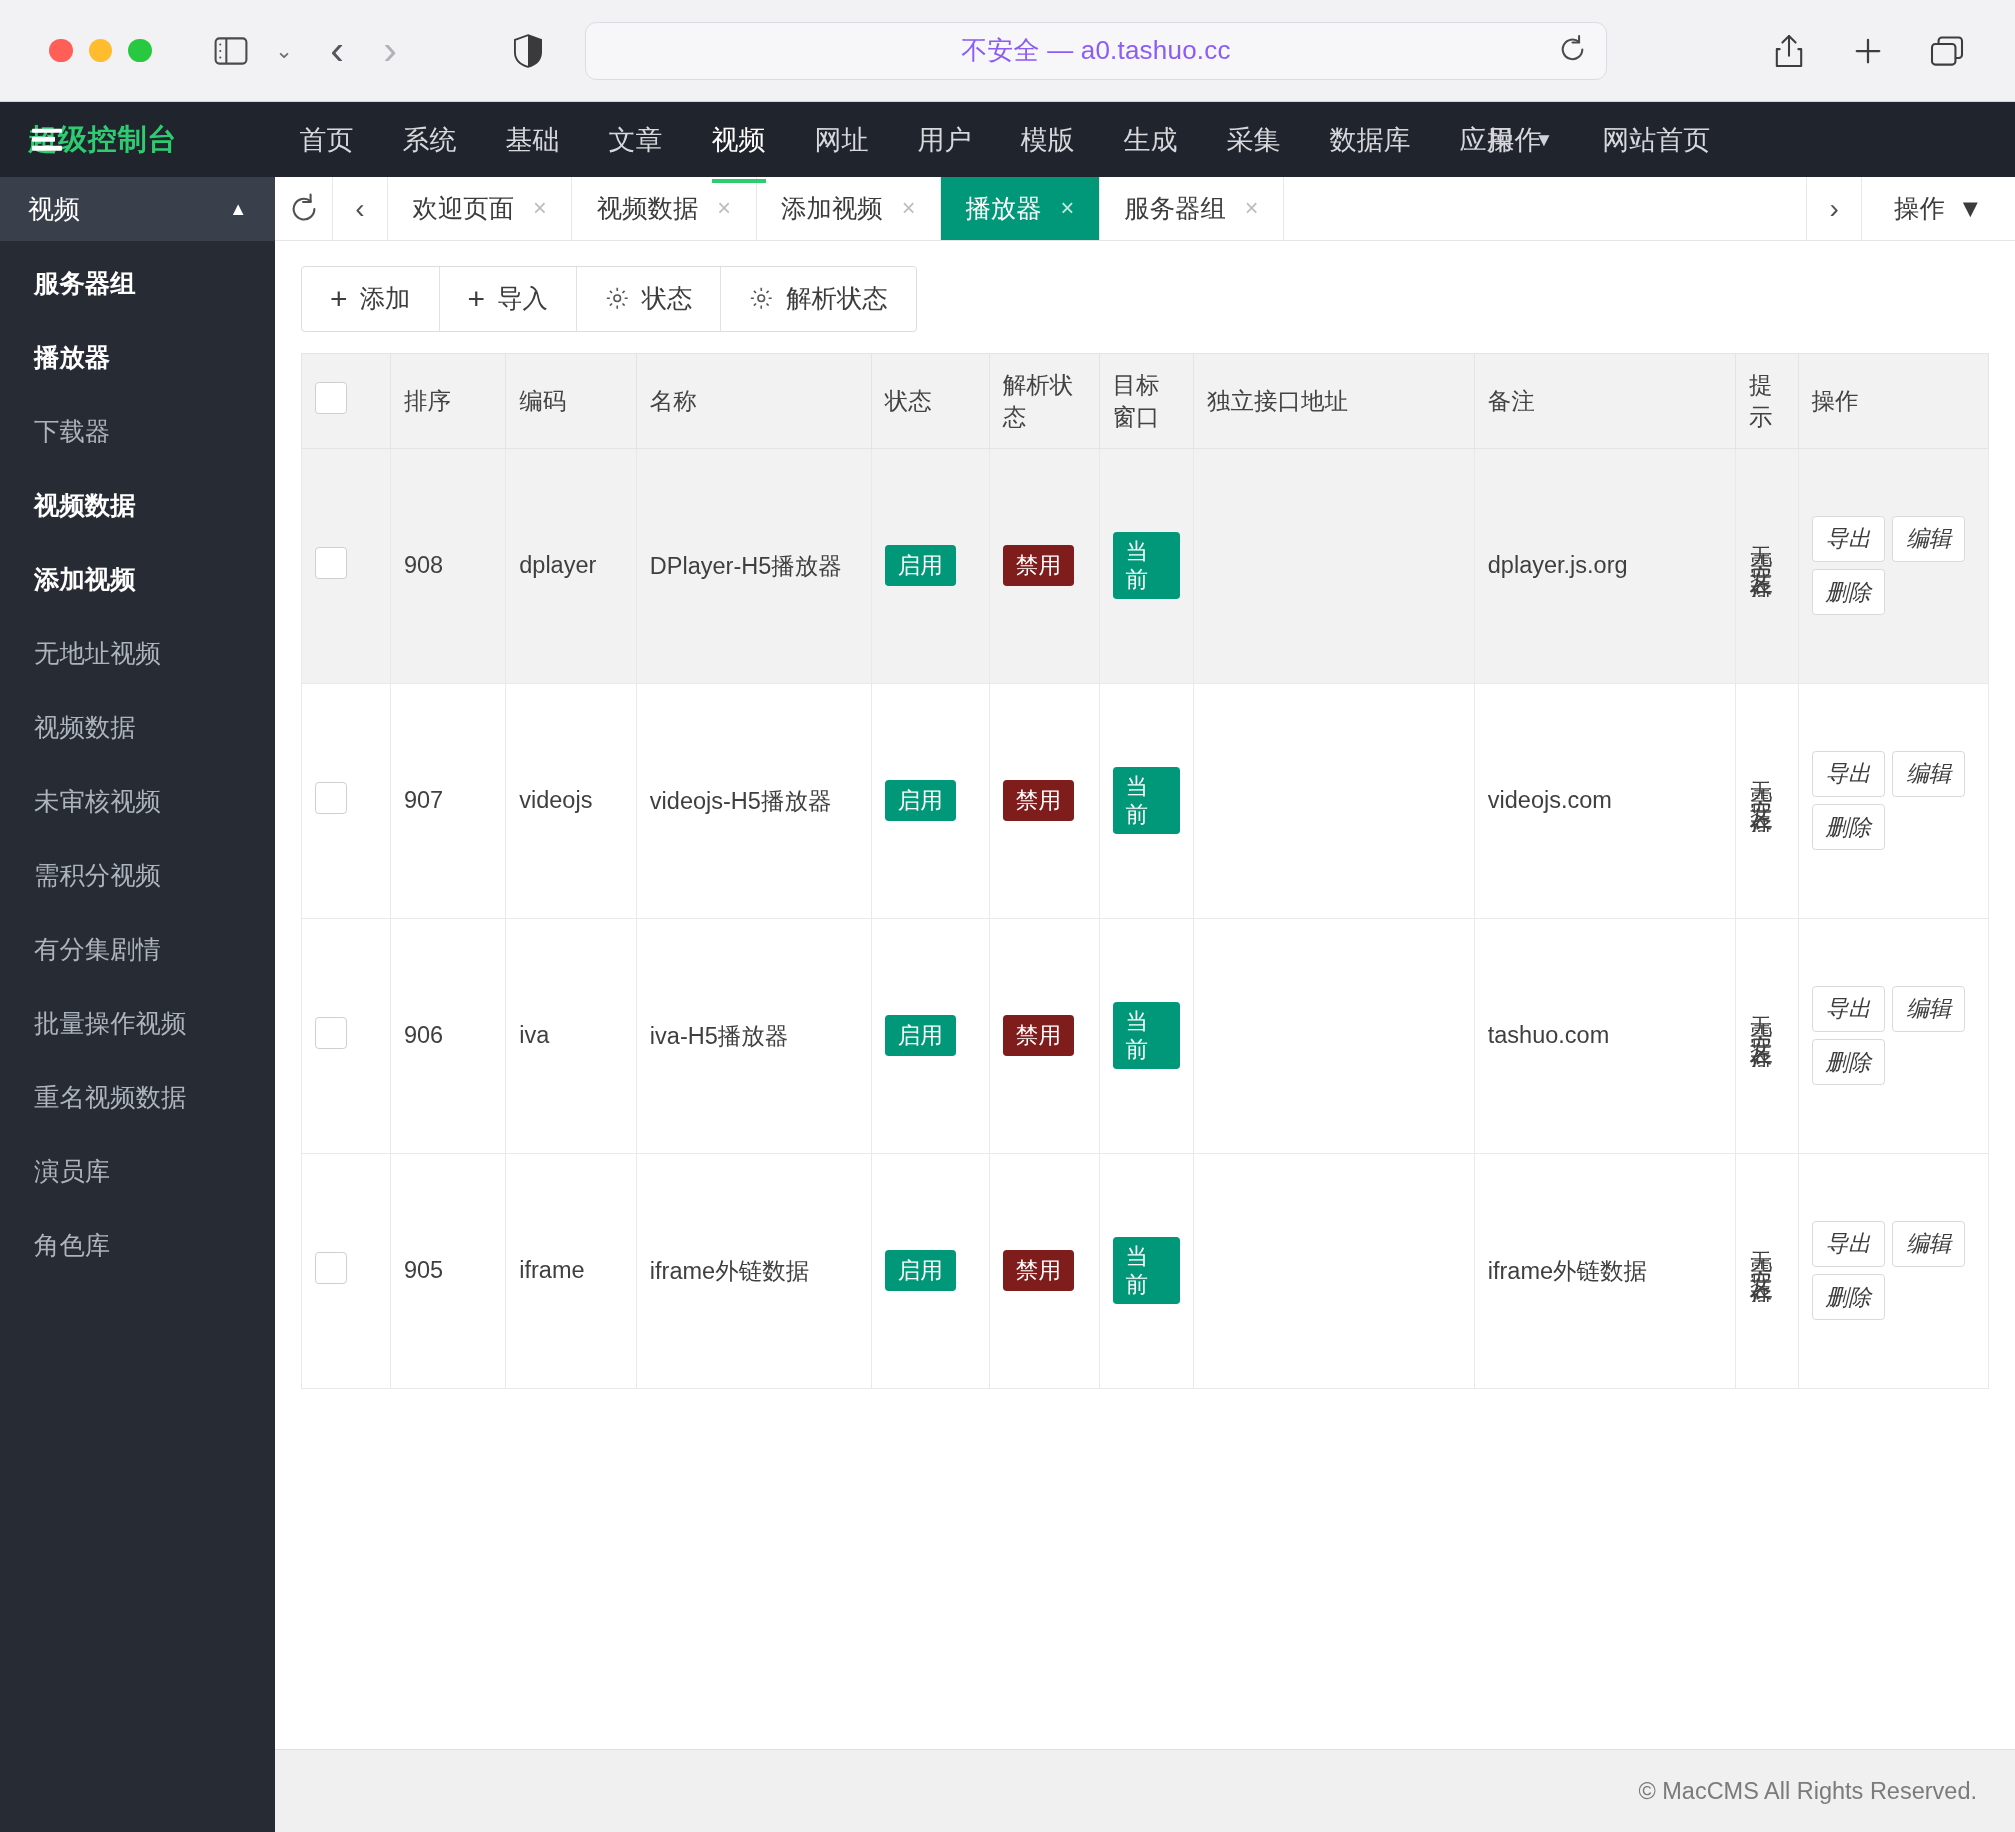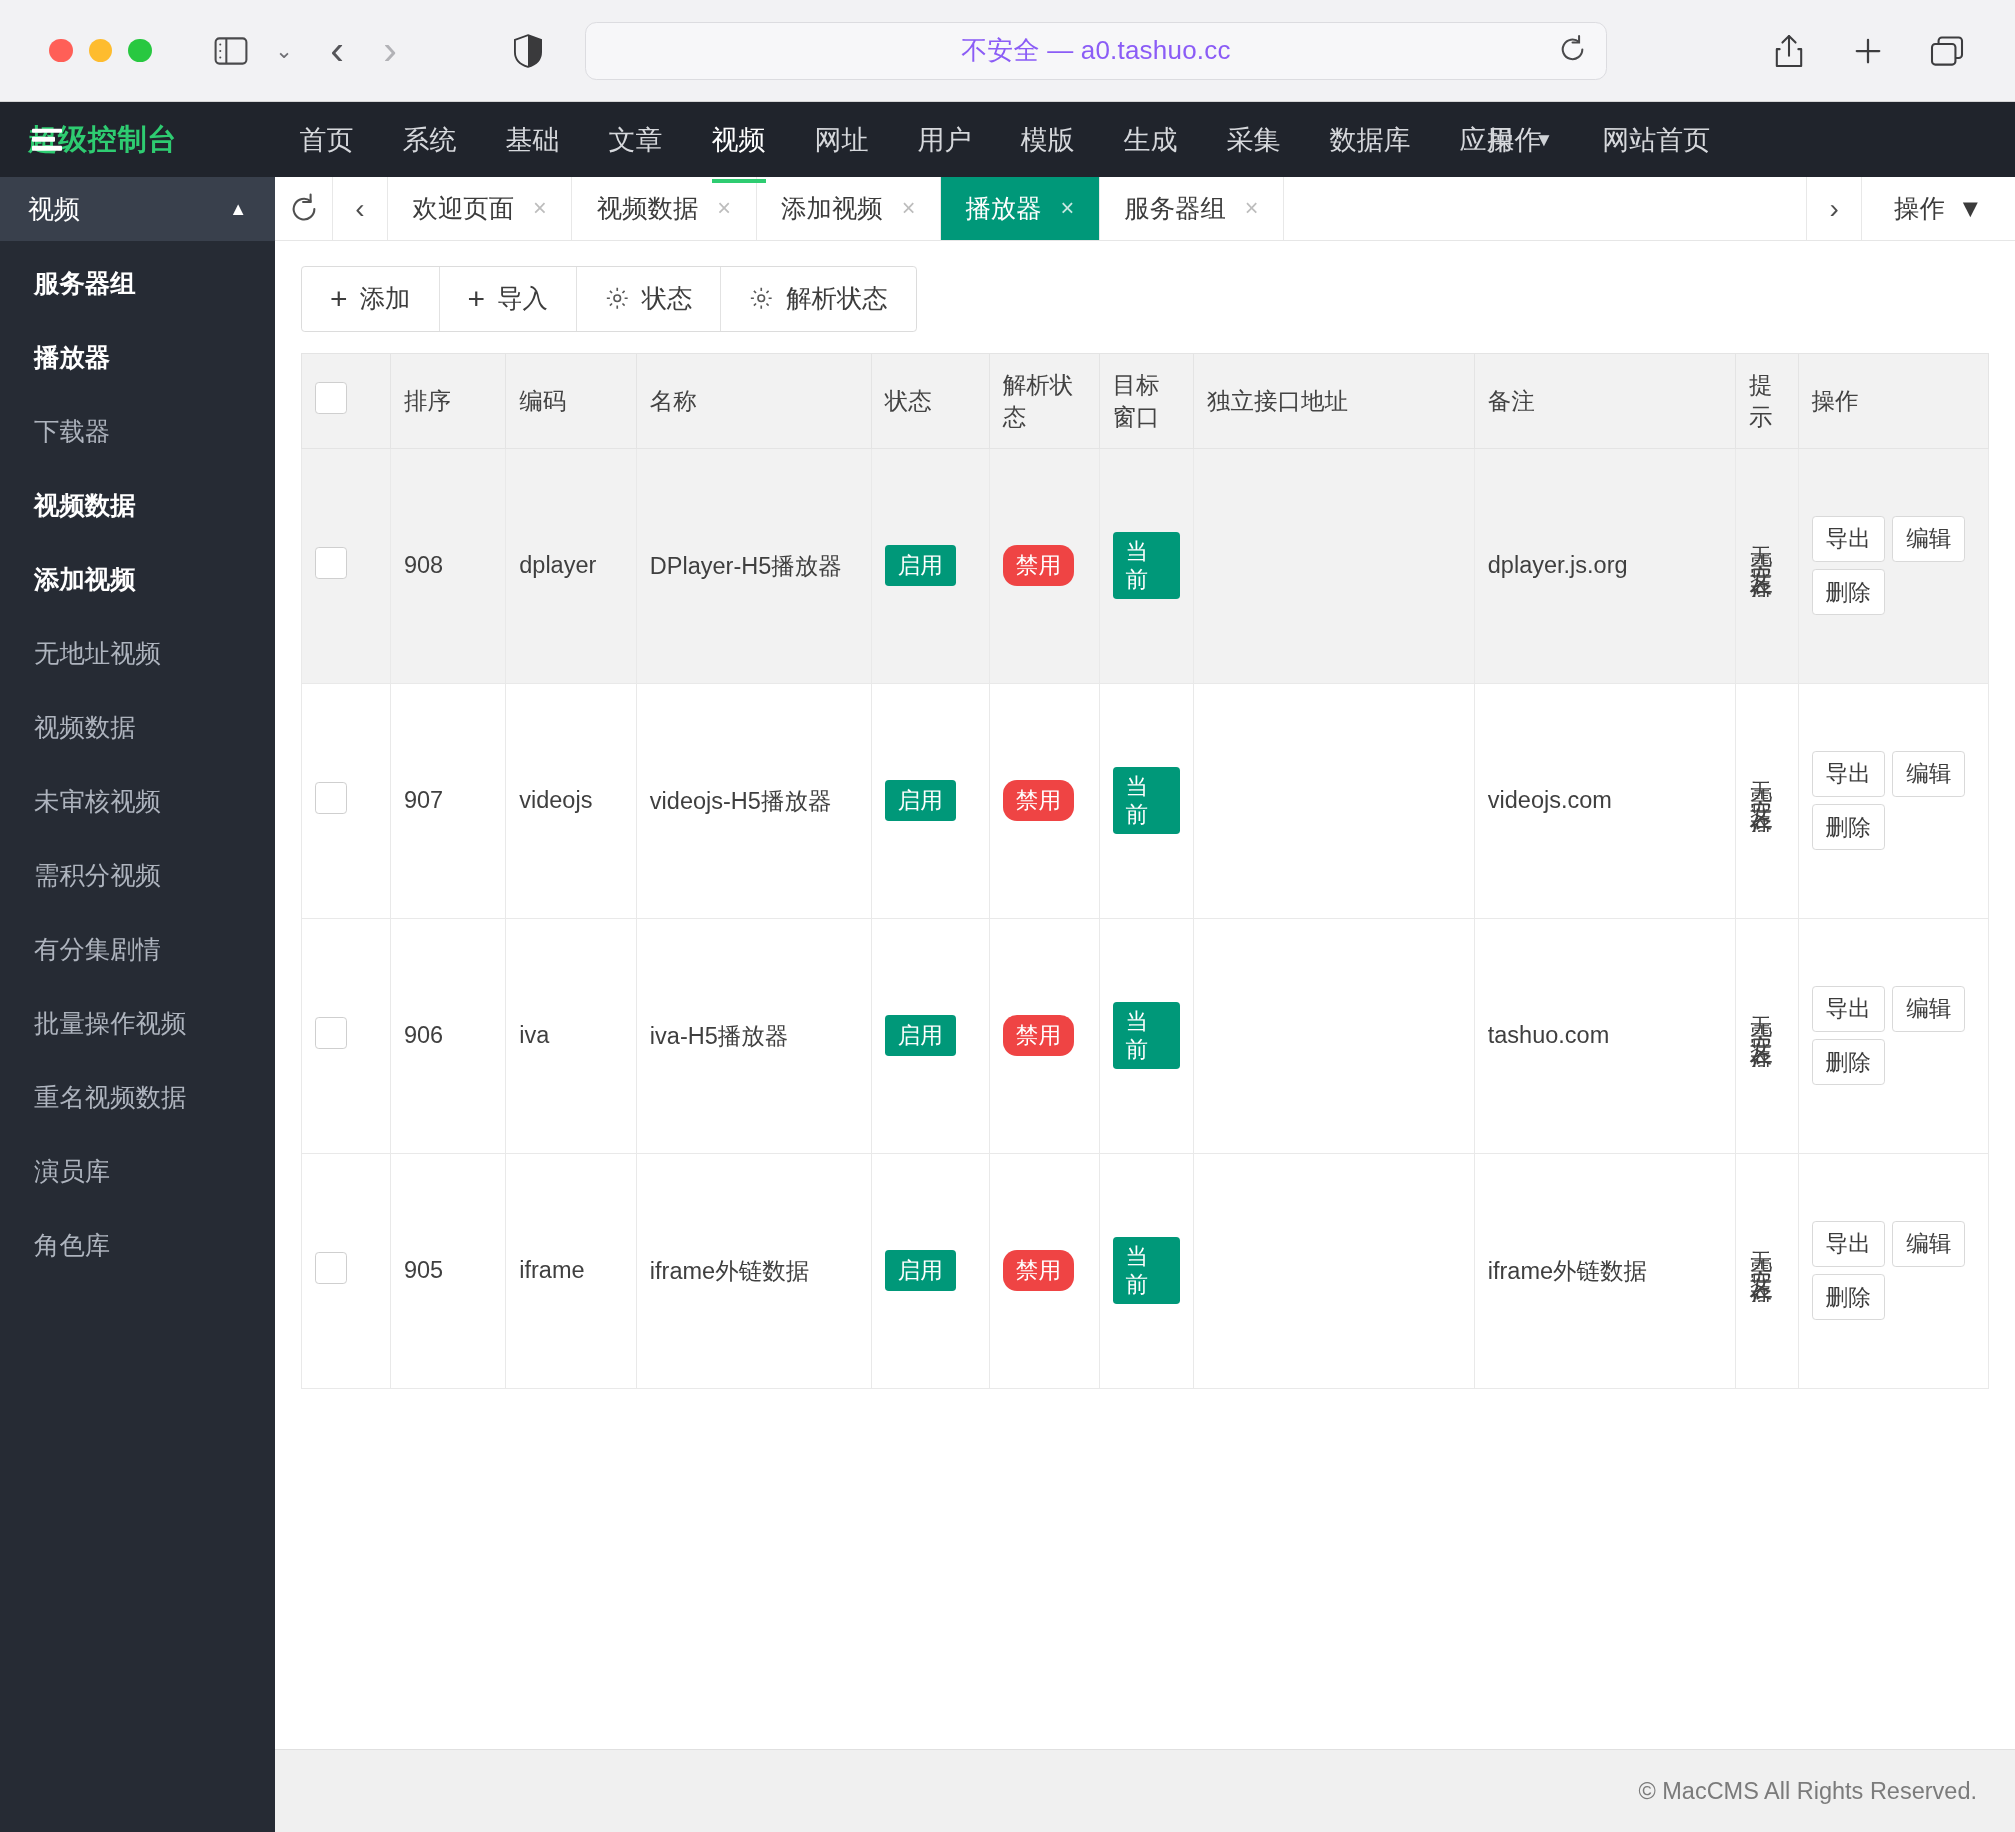--- a/index.html
+++ b/index.html
@@ -192,31 +192,31 @@
   tr.shade td { background: #f2f2f2; }
   .cb {
     width: 32px; height: 32px; border:0.9px solid #cfcfcf; border-radius: 3.8px; background:#fff;
     display:inline-block;
   }
   .pill {
     display:inline-block; padding: 6.6px 13px; border-radius: 3.8px;
     color:#fff; font-size: 22.6px; line-height: 1.2;
   }
   .pill.green { background: #009879; }
-  .pill.red { background: #ef4444; border-radius: 14px; }
+  .pill.red { background: #7f1d1d; }
   .vert {
     writing-mode: vertical-rl; text-orientation: upright;
     letter-spacing: 8.5px; font-size: 22.6px; color:#3f3f3f;
     line-height: 1; max-height: 217px; overflow: hidden;
     display: inline-block;
   }
   .act-btns { display:flex; flex-wrap: wrap; gap: 7.5px; max-width: 207px; }
   .act {
     border:0.9px solid #d9d9d9; background:#fff; border-radius: 3.8px;
-    padding: 6.6px 13px; font-size: 22.6px; color:#3c3c3c; white-space:nowrap;
+    padding: 6.6px 13px; font-size: 22.6px; color:#3c3c3c; white-space:nowrap;font-style:italic;
   }
 
   
   .c-chk { width: 64px; } .c-sort { width: 83px; } .c-code { width: 94px; }
   .c-name { width: 169px; } .c-state { width: 85px; } .c-parse { width: 79px; }
   .c-target { width: 68px; } .c-api { width: 202px; } .c-remark { width: 188px; }
   .c-tip { width: 45px; } .c-act { width: 137px; }
 
   
   .footer {

